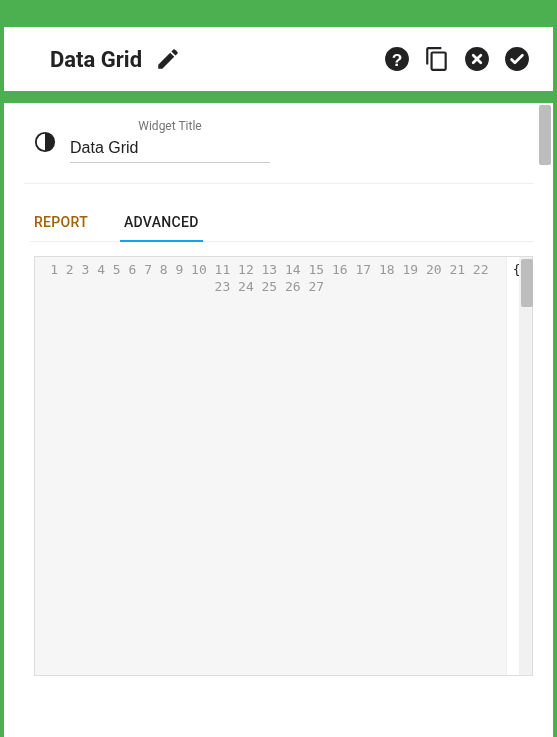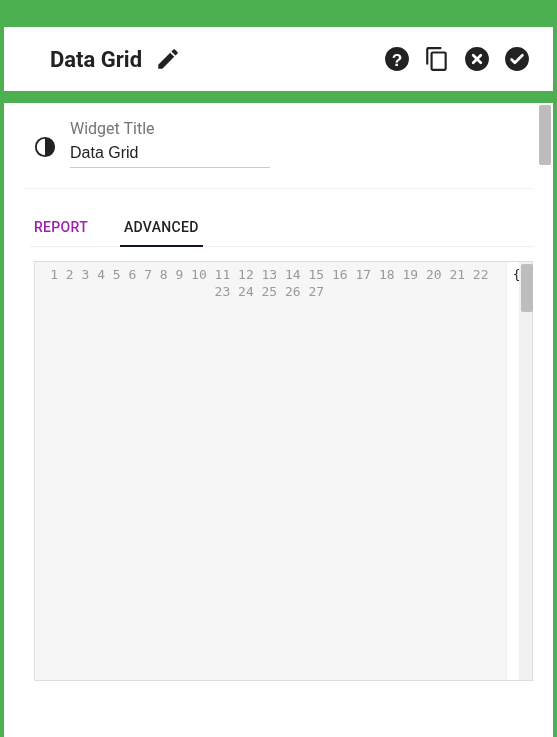--- a/index.html
+++ b/index.html
@@ -59,23 +59,24 @@
     margin-top: 6px;
   }
   .contrast-icon {
     padding-bottom: 6px;
   }
   .contrast-icon svg { width: 22px; height: 22px; }
   .field {
     flex: 0 0 200px;
   }
   .field-label {
-    font-size: 16px;
+    font-size: 12px;
     color: #757575;
     margin-bottom: 2px;
+    text-align: center;
   }
   .field-input {
     border: none;
     border-bottom: 1px solid #ccc;
     font-size: 16px;
     color: #212121;
     padding: 4px 0 5px 0;
     width: 100%;
     outline: none;
     background: transparent;
@@ -87,28 +88,28 @@
   }
   .tabs {
     display: flex;
     gap: 28px;
     border-bottom: 1px solid #eee;
     margin-left: -4px;
   }
   .tab {
     font-size: 14px;
     font-weight: 500;
-    color: #a21caf;
+    color: #a16207;
     padding: 8px 4px 10px 4px;
     cursor: pointer;
     letter-spacing: 0.3px;
   }
   .tab.active {
     color: #212121;
-    border-bottom: 2px solid #0f172a;
+    border-bottom: 2px solid #0ea5e9;
     margin-bottom: -1px;
   }
   .editor-wrap {
     margin-top: 14px;
     border: 1px solid #ddd;
     display: flex;
     height: 420px;
     position: relative;
     background: #fff;
   }

